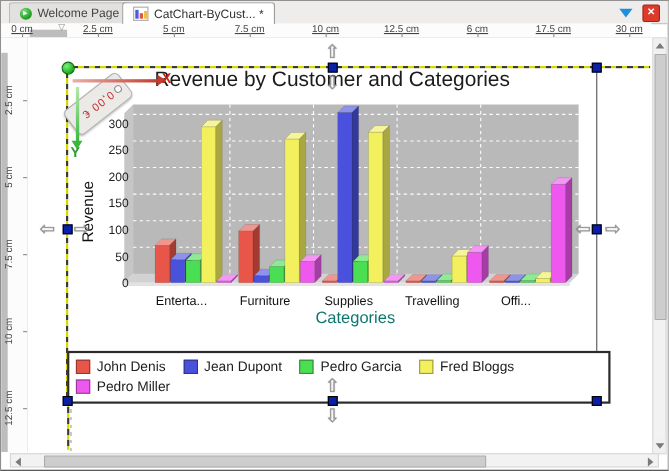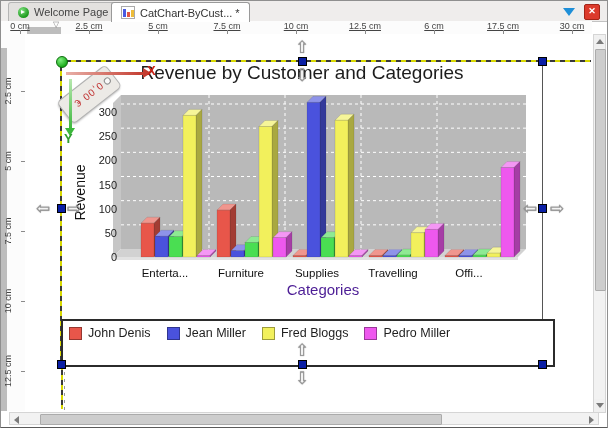--- a/index.html
+++ b/index.html
@@ -39,21 +39,21 @@
   .sel-top{position:absolute;left:0;right:0;top:-1px;height:2px;background:repeating-linear-gradient(90deg,#d8d800 0 5px,#3a3a3a 5px 10px);}
   .sel-left{position:absolute;left:-1px;top:0;bottom:0;width:2px;background:repeating-linear-gradient(180deg,#d8d800 0 5px,#3a3a3a 5px 10px);}
   .sel-right{position:absolute;right:0;top:0;bottom:0;width:1px;background:#555;}
   .sel-bottom{position:absolute;left:0;right:0;bottom:-1px;height:2px;background:#2e2e2e;}
   .hdl{position:absolute;width:7px;height:7px;background:#0a1fa5;border:1px solid #000;z-index:6;}
   .hdl-origin{position:absolute;width:10px;height:10px;border-radius:50%;background:radial-gradient(circle at 35% 30%,#7ff07f,#18a818 75%);border:1px solid #0c6d0c;left:-5px;top:-5px;z-index:7;}
   .sizer{position:absolute;font-size:17px;color:#9a9a9a;z-index:5;line-height:1;text-shadow:0 0 1px #666;}
 
   #chart-title{position:absolute;left:0;top:1px;width:100%;text-align:center;font-size:19px;color:#1c1c1c;}
   #ylabel{position:absolute;left:-18px;top:124px;width:72px;height:15px;transform:rotate(-90deg);text-align:center;font-size:14px;color:#111;}
-  #xlabel{position:absolute;left:42px;top:220px;width:440px;text-align:center;font-size:15px;color:#4c1d95;}
+  #xlabel{position:absolute;left:42px;top:220px;width:440px;text-align:center;font-size:15px;color:#0f766e;}
   #plot{position:absolute;left:0;top:28px;}
 
   
   #ax-x{position:absolute;left:5px;top:11px;width:78px;height:3px;background:linear-gradient(90deg,#e8b0a8,#c43c30);z-index:4;}
   #ax-x:after{content:"";position:absolute;right:-7px;top:-4px;border-left:8px solid #c43c30;border-top:5px solid transparent;border-bottom:5px solid transparent;}
   #ax-x-l{position:absolute;left:86px;top:2px;color:#cc2418;font-size:13px;font-weight:bold;z-index:4;}
   #ax-y{position:absolute;left:8px;top:18px;width:3px;height:50px;background:linear-gradient(180deg,#b8e8b0,#3cb83c);z-index:4;}
   #ax-y:after{content:"";position:absolute;left:-4px;bottom:-7px;border-top:8px solid #3cb83c;border-left:5px solid transparent;border-right:5px solid transparent;}
   #ax-y-l{position:absolute;left:3px;top:70px;color:#2f9e2f;font-size:13px;font-weight:bold;z-index:4;}
   #field-tag{position:absolute;left:34px;top:12px;width:28px;height:62px;background:#eceae6;border:1px solid #b2b2b2;border-radius:5px;box-shadow:1px 1px 2px rgba(0,0,0,.25);transform:rotate(52deg);transform-origin:14px 6px;z-index:3;display:flex;flex-direction:column;align-items:center;padding-top:4px;box-sizing:border-box;}
@@ -261,21 +261,25 @@
           <text x="408" y="188" text-anchor="middle" font-size="11.5" fill="#111" font-family="Liberation Sans, sans-serif">Offi...</text>
         </svg>
 
       <div id="legend">
           <div class="leg-item">
             <span class="leg-sw" style="background: rgb(232, 86, 74); border: 1px solid rgb(150, 55, 48);"></span>
             <span>John Denis</span>
           </div>
           <div class="leg-item">
             <span class="leg-sw" style="background: rgb(74, 82, 221); border: 1px solid rgb(48, 53, 143);"></span>
-            <span>Jean Miller</span>
+            <span>Jean Dupont</span>
+          </div>
+          <div class="leg-item">
+            <span class="leg-sw" style="background: rgb(74, 222, 82); border: 1px solid rgb(48, 144, 53);"></span>
+            <span>Pedro Garcia</span>
           </div>
           <div class="leg-item">
             <span class="leg-sw" style="background: rgb(242, 240, 92); border: 1px solid rgb(157, 156, 59);"></span>
             <span>Fred Bloggs</span>
           </div>
           <div class="leg-item">
             <span class="leg-sw" style="background: rgb(238, 88, 238); border: 1px solid rgb(154, 57, 154);"></span>
             <span>Pedro Miller</span>
           </div>
         </div>

